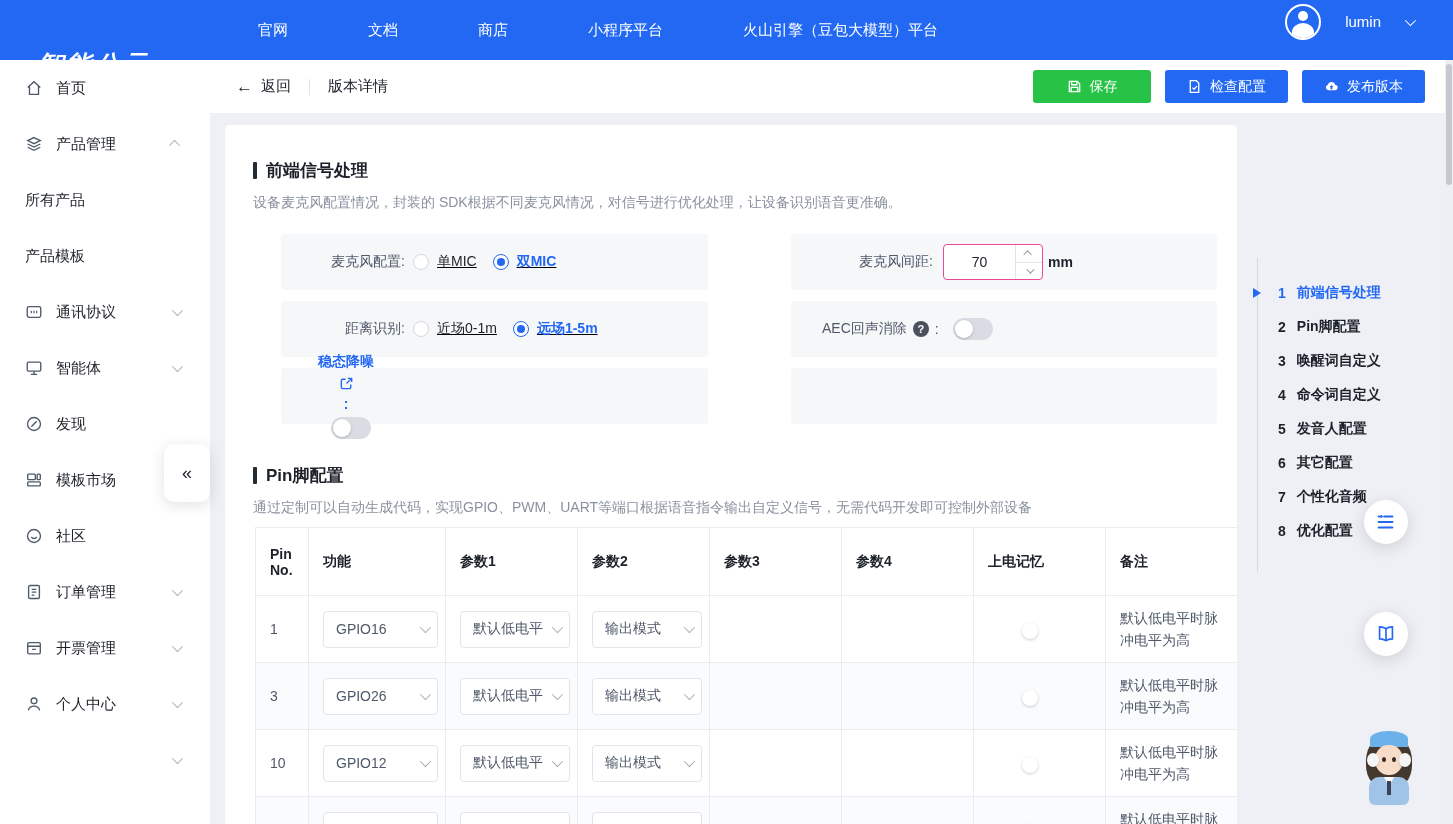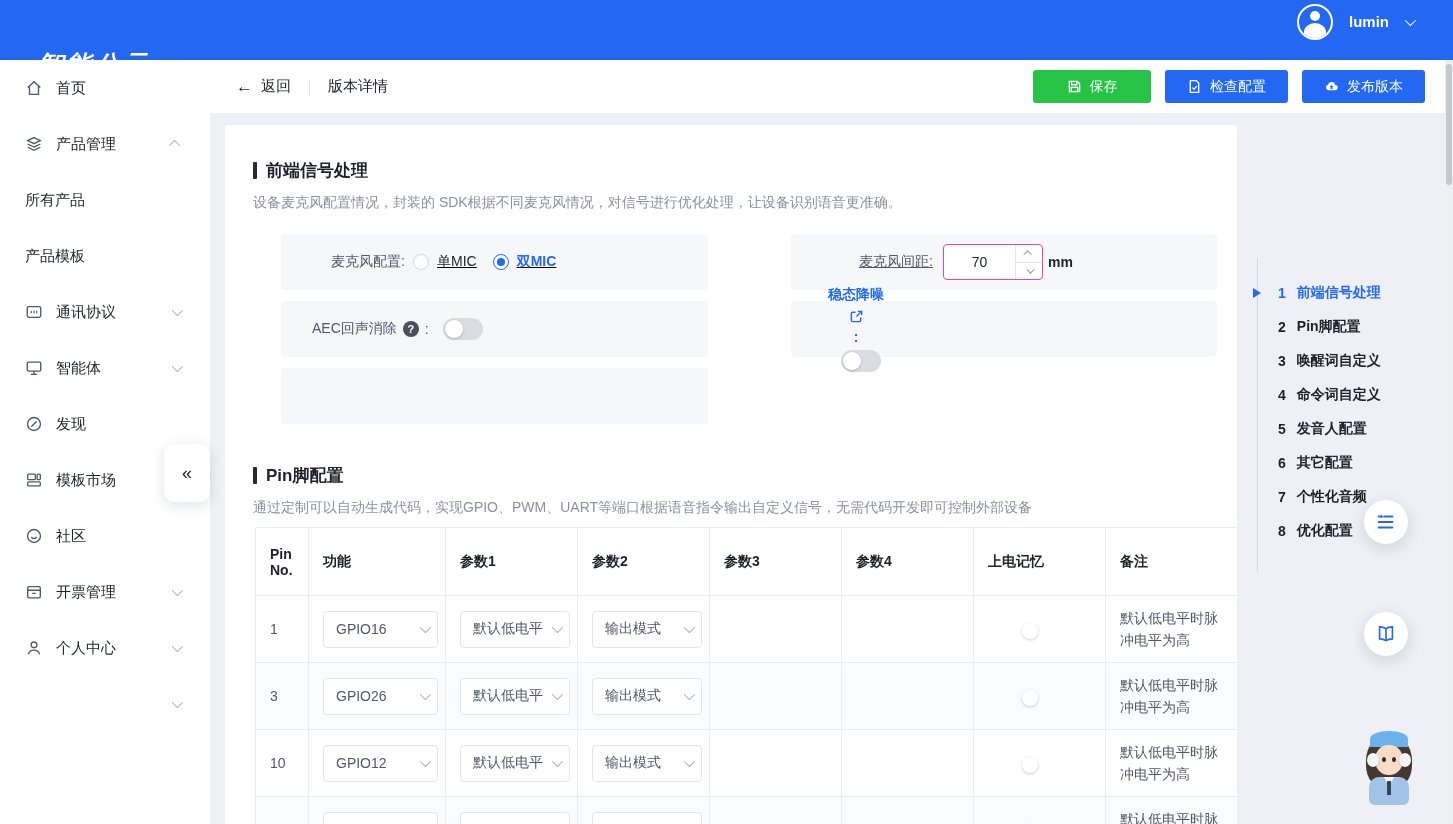--- a/index.html
+++ b/index.html
@@ -6,21 +6,21 @@
   html,body { width:1453px; height:824px; overflow:hidden; font-family:"Liberation Sans","DejaVu Sans",sans-serif; background:#eef0f5; }
   .app { position:relative; width:1453px; height:824px; }
 
   
   .navbar { position:absolute; left:0; top:0; width:1453px; height:60px; background:#2268f2; z-index:10; }
   .logo { position:absolute; left:38px; top:8px; color:#fff; text-align:center; }
   .logo-title { font-size:25px; font-weight:bold; letter-spacing:3px; line-height:26px; font-style:italic;margin-top:43px; }
   .logo-sub { font-size:11px; opacity:.95; margin-top:15px; letter-spacing:1px; }
   .nav-links { position:absolute; left:258px; top:0; height:60px; display:flex; align-items:center; gap:80px; }
   .nav-link { color:#fff; font-size:15px; cursor:pointer; white-space:nowrap; }
-  .nav-user { position:absolute; right:40px; top:0; height:43px; display:flex; align-items:center; gap:16px; color:#fff;font-weight:bold; }
+  .nav-user { position:absolute; right:40px; top:0; height:43px; display:flex; align-items:center; gap:24px; color:#fff; }
   .nav-avatar { width:36px; height:36px; border-radius:50%; border:2px solid #fff; position:relative; overflow:hidden; }
   .nav-avatar .head { position:absolute; left:11px; top:5px; width:10px; height:10px; border-radius:50%; background:#fff; }
   .nav-avatar .body { position:absolute; left:5px; top:17px; width:22px; height:18px; border-radius:50% 50% 0 0; background:#fff; }
   .nav-username { font-size:15px; }
 
   .chev { display:inline-block; width:8px; height:8px; border-right:1.6px solid currentColor; border-bottom:1.6px solid currentColor; }
   .chev.down { transform:rotate(45deg) translateY(-2px); }
   .chev.up { transform:rotate(-135deg) translateY(-2px); }
   .nav-user .chev { color:#fff; }
 
@@ -50,21 +50,21 @@
   .main-card { position:absolute; left:225px; top:125px; width:1012px; height:760px; background:#fff; border-radius:4px 4px 0 0; overflow:hidden; }
 
   .sec-title-row { display:flex; align-items:center; gap:9px; margin-left:28px; height:22px; }
   .sec-bar { width:4px; height:17px; background:#252b33; border-radius:1px; }
   .sec-title { font-size:17px; font-weight:bold; color:#1d2129; }
   .sec-desc { margin:13px 0 0 28px; font-size:14px; color:#8a919f; }
 
   .sig-grid { display:grid; grid-template-columns:427px 426px; column-gap:83px; row-gap:11px; margin:22px 0 0 56px; }
   .gcard { background:#f6f7f9; border-radius:4px; height:56px; display:flex; align-items:center; }
   .gcard-label { width:124px; text-align:right; color:#4e5969; font-size:14px; flex:0 0 auto; }
-  .gcard-label.wide { width:142px;text-decoration:underline; }
+  .gcard-label.wide { width:142px; }
   .radio-group { display:flex; gap:16px; margin-left:8px;text-decoration:underline; }
   .radio-opt { display:flex; align-items:center; gap:8px; cursor:pointer; font-size:14px; color:#1d2129; }
   .radio { width:16px; height:16px; border-radius:50%; border:1px solid #d4d7dd; background:#fff; position:relative; flex:0 0 auto; }
   .radio.on { border-color:#2268f2; }
   .radio.on::after { content:""; position:absolute; left:3px; top:3px; width:8px; height:8px; border-radius:50%; background:#2268f2; }
   .radio-opt.sel { color:#2268f2; font-weight:bold; }
 
   .num-input { margin-left:10px; width:100px; height:36px; background:#fff; border:1px solid #ec4899; border-radius:4px; display:flex; overflow:hidden; }
   .num-value { flex:1; display:flex; align-items:center; justify-content:center; font-size:14px; color:#1d2129; }
   .num-spin { width:27px; border-left:1px solid #e3e5ea; display:flex; flex-direction:column; }
@@ -134,20 +134,27 @@
 </head>
 <body>
 
 <div class="app">
 
   <header class="navbar">
     <div class="logo">
       <div class="logo-title">智能公元</div>
       <div class="logo-sub">— smartpi.cn —</div>
     </div>
+    <nav class="nav-links">
+      <span class="nav-link">官网</span>
+      <span class="nav-link">文档</span>
+      <span class="nav-link">商店</span>
+      <span class="nav-link">小程序平台</span>
+      <span class="nav-link">火山引擎（豆包大模型）平台</span>
+    </nav>
     <div class="nav-user">
       <span class="nav-avatar">
           <span class="head"></span>
           <span class="body"></span>
         </span>
       <span class="nav-username">lumin</span>
       <span class="chev down"></span>
     </div>
   </header>
 
@@ -217,20 +224,30 @@
       <span>模板市场</span>
     </div>
     <div class="sb-item">
       <span class="sb-icon">
           <svg viewBox="0 0 20 20" fill="none" stroke="currentColor" stroke-width="1.5">
             <circle cx="10" cy="10" r="7.2"></circle>
             <path d="M7 11c.8 1.2 2 1.8 3 1.8s2.2-.6 3-1.8"></path>
           </svg>
         </span>
       <span>社区</span>
+    </div>
+    <div class="sb-item">
+      <span class="sb-icon">
+          <svg viewBox="0 0 20 20" fill="none" stroke="currentColor" stroke-width="1.5">
+            <rect x="4" y="2.8" width="12" height="14.4" rx="1.5"></rect>
+            <path d="M7.5 7h5M7.5 10.2h5M7.5 13.4h3"></path>
+          </svg>
+        </span>
+      <span>订单管理</span>
+      <span class="sb-chevron chev down"></span>
     </div>
     <div class="sb-item">
       <span class="sb-icon">
           <svg viewBox="0 0 20 20" fill="none" stroke="currentColor" stroke-width="1.5">
             <rect x="3" y="4" width="14" height="12.5" rx="1.5"></rect>
             <path d="M3 8h14M8 11.5h4"></path>
           </svg>
         </span>
       <span>开票管理</span>
       <span class="sb-chevron chev down"></span>
@@ -322,20 +339,33 @@
                   <span class="chev up"></span>
                 </div>
               <div>
                   <span class="chev down"></span>
                 </div>
             </span>
           </div>
           <span class="num-unit">mm</span>
         </div>
 
+        <div class="gcard">
+          <span class="gcard-label">距离识别:</span>
+          <div class="radio-group">
+            <span class="radio-opt">
+              <span class="radio"></span>
+              <span>近场0-1m</span>
+            </span>
+            <span class="radio-opt sel">
+              <span class="radio on"></span>
+              <span>远场1-5m</span>
+            </span>
+          </div>
+        </div>
 
         <div class="gcard">
           <div class="aec-row">
             <span>AEC回声消除</span>
             <span class="q-icon">?</span>
             <span>:</span>
             <span class="toggle"></span>
           </div>
         </div>
 

